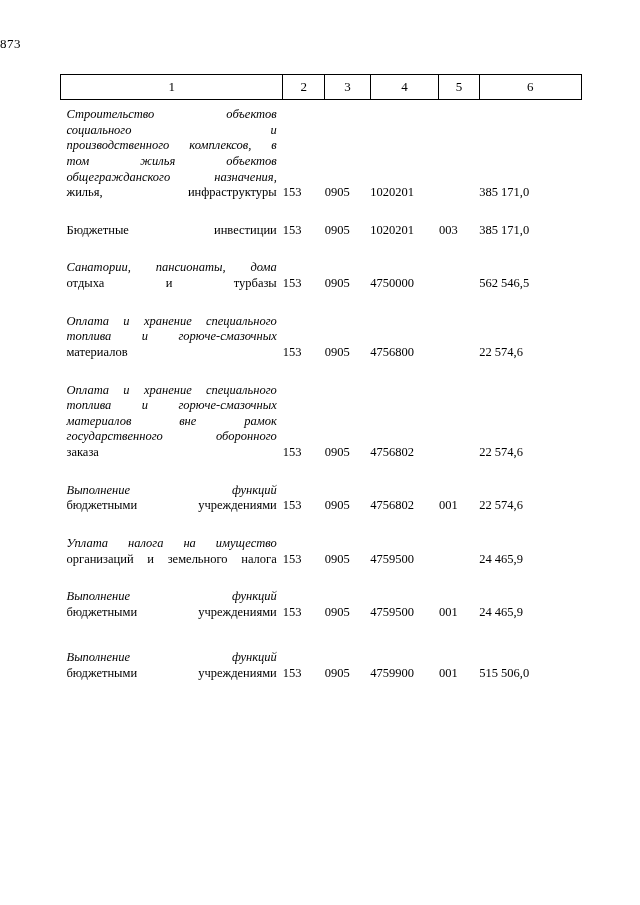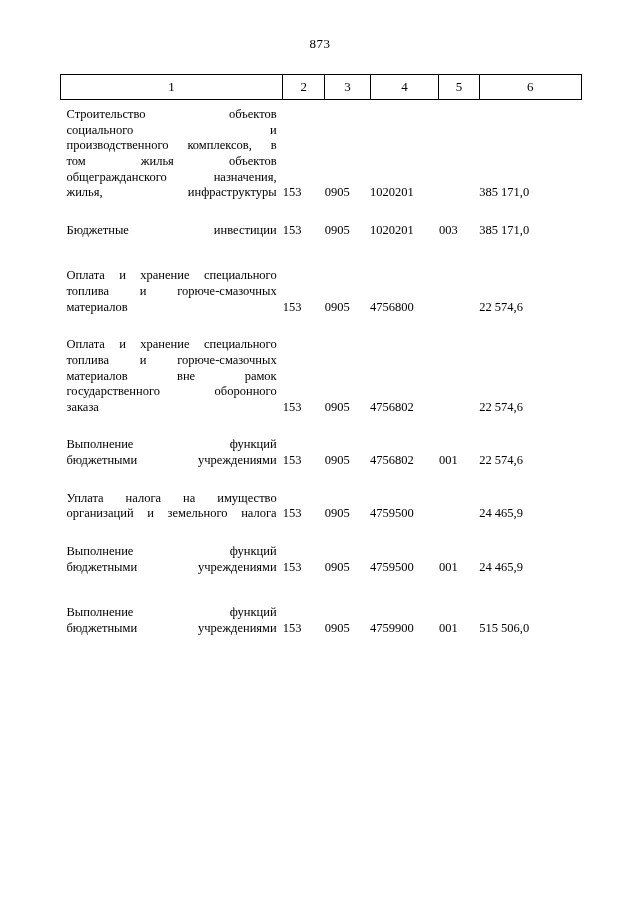--- a/index.html
+++ b/index.html
@@ -15,21 +15,20 @@
     position: relative;
   }
   .page {
     position: relative;
     width: 640px;
     height: 905px;
     box-sizing: border-box;
     padding: 0;
   }
   .page-number {
-    text-align: center;
     font-size: 13px;
     margin-top: 36px;
     margin-bottom: 22px;
     letter-spacing: 0.5px;
   }
   .table-wrap {
     margin: 0 58px 0 60px;
   }
   table.doc-table {
     border-collapse: collapse;
@@ -80,20 +79,21 @@
     font-size: 12.5px;
     white-space: nowrap;
   }
   .nm-block {
     display: block;
   }
   .nm-block .jl {
     display: block;
     text-align: justify;
     text-align-last: justify;
+    font-style: italic;
   }
   .nm-block .ll {
     display: block;
     text-align: left;
   }
 </style>
 </head>
 <body>
 
 <div class="page">
@@ -149,20 +149,33 @@
             </td>
             <td class="num">153</td>
             <td class="num">0905</td>
             <td class="num">1020201</td>
             <td class="num">003</td>
             <td class="amount">385 171,0</td>
           </tr>
           <tr class="spacer">
             <td colspan="6"></td>
           </tr>
+          <tr>
+            <td class="cell-name">
+              <span class="nm-block">
+                <span class="jl">Санатории, пансионаты, дома</span>
+                <span class="ll">отдыха и турбазы</span>
+              </span>
+            </td>
+            <td class="num">153</td>
+            <td class="num">0905</td>
+            <td class="num">4750000</td>
+            <td class="num"></td>
+            <td class="amount">562 546,5</td>
+          </tr>
           <tr class="spacer">
             <td colspan="6"></td>
           </tr>
           <tr>
             <td class="cell-name">
               <span class="nm-block">
                 <span class="jl">Оплата и хранение специального</span>
                 <span class="jl">топлива и горюче-смазочных</span>
                 <span class="ll">материалов</span>
               </span>

